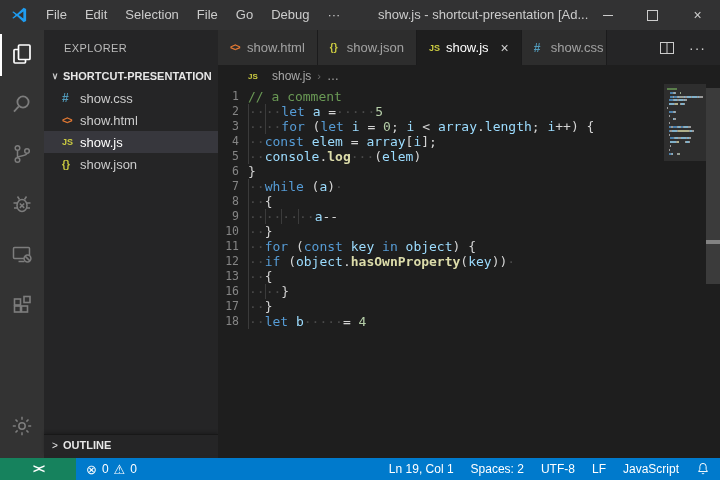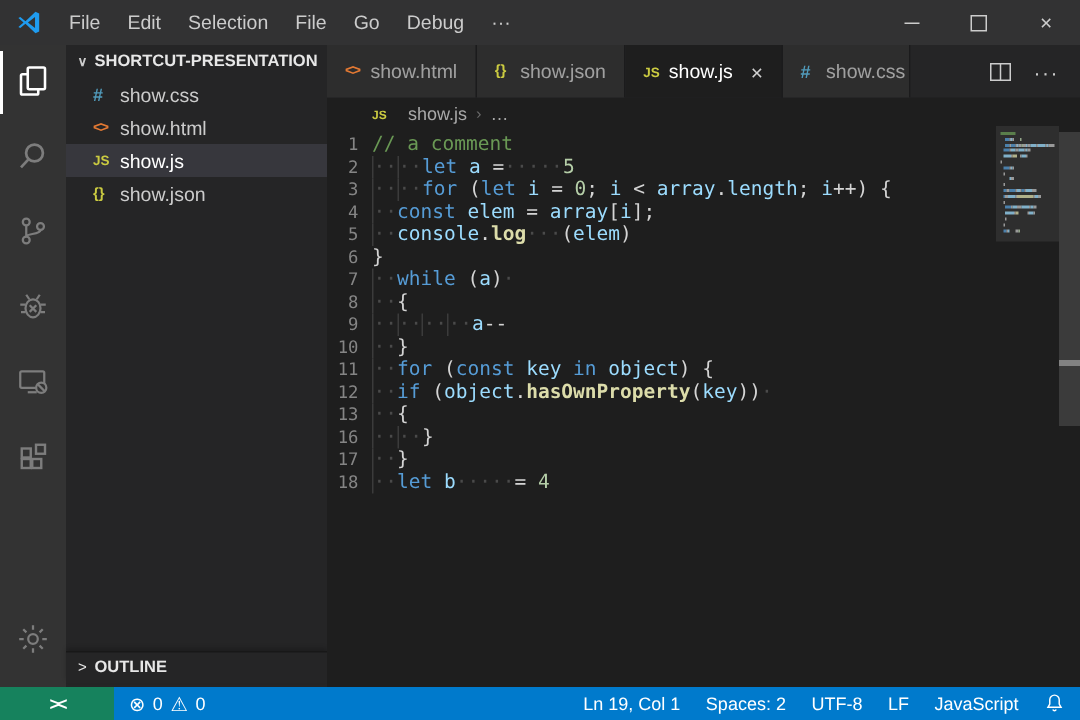--- a/index.html
+++ b/index.html
@@ -94,20 +94,21 @@
     </svg>
     <div id="menus" style="display: flex;">
         <div class="menu-item">File</div>
         <div class="menu-item">Edit</div>
         <div class="menu-item">Selection</div>
         <div class="menu-item">File</div>
         <div class="menu-item">Go</div>
         <div class="menu-item">Debug</div>
         <div class="menu-item">···</div>
       </div>
+    <div id="window-title">show.js - shortcut-presentation [Ad...</div>
     <div id="win-controls">
       <div class="win-btn">
           <div class="dash"></div>
         </div>
       <div class="win-btn">
           <div class="box"></div>
         </div>
       <div class="win-btn">×</div>
     </div>
   </div>
@@ -158,20 +159,21 @@
       </div>
       <div class="act-item" id="act-bottom">
         <span><svg viewBox="0 0 24 24" fill="none" stroke="currentColor" stroke-width="1.5">
             <circle cx="12" cy="12" r="3.2"></circle>
             <path d="M12 2.8v3M12 18.2v3M2.8 12h3M18.2 12h3M5.5 5.5l2.1 2.1M16.4 16.4l2.1 2.1M18.5 5.5l-2.1 2.1M7.6 16.4l-2.1 2.1"></path>
           </svg></span>
       </div>
     </div>
 
   <div id="sidebar">
+    <div id="sb-title">EXPLORER</div>
     <div id="section-header">
       <span class="chev">∨</span>
       <span>SHORTCUT-PRESENTATION</span>
     </div>
     <div id="file-list">
         <div class="file-row">
           <span class="file-icon fi-css">#</span>
           <span>show.css</span>
         </div>
         <div class="file-row">

